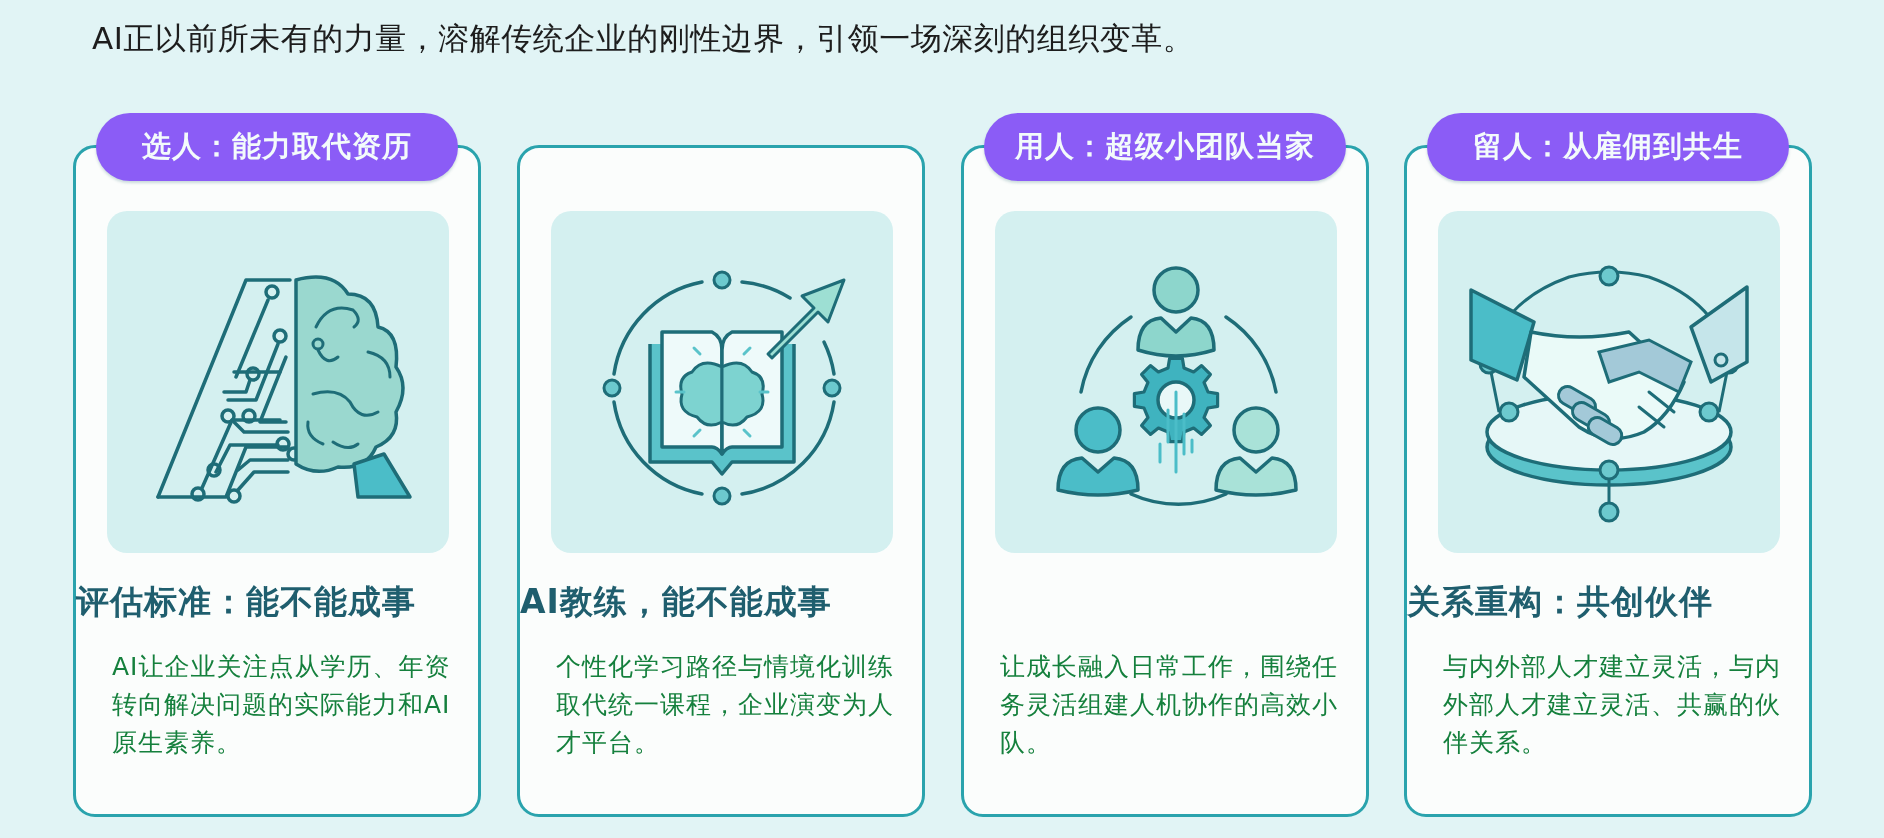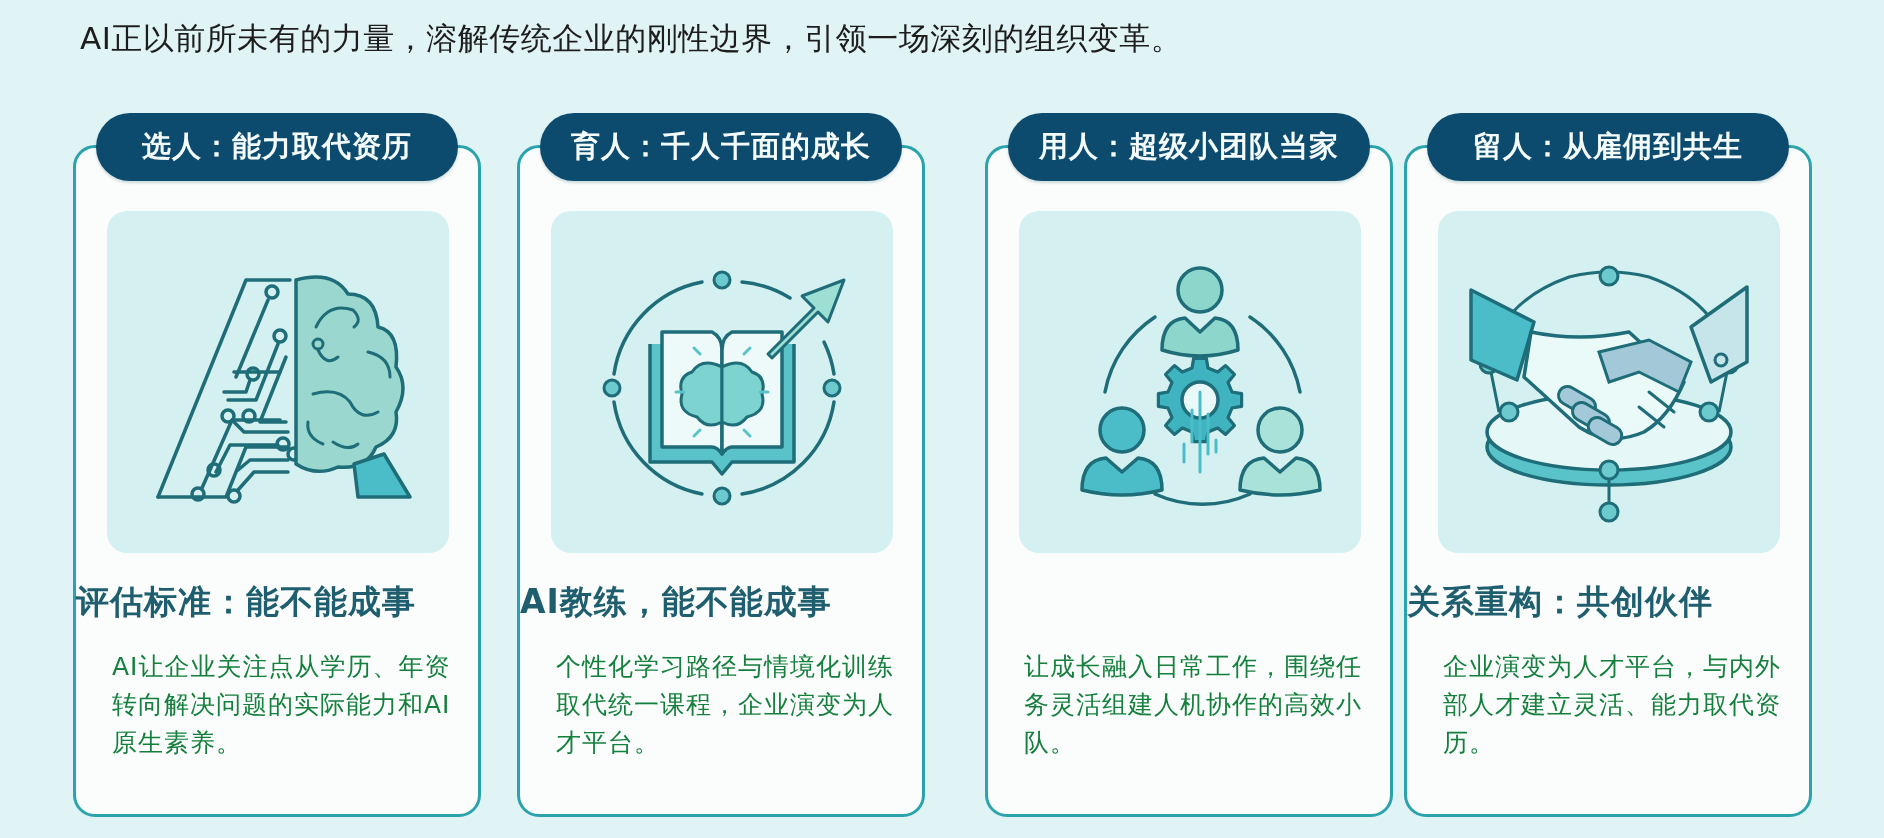--- a/index.html
+++ b/index.html
@@ -4,21 +4,21 @@
 <style>
   * { box-sizing: border-box; margin: 0; padding: 0; }
   html, body { width: 1884px; height: 838px; overflow: hidden; }
   body {
     background: #e1f4f5;
     font-family: "DejaVu Sans", "Liberation Sans", sans-serif;
     position: relative;
   }
   .headline {
     position: absolute;
-    left: 80px; top: 18px;
+    left: 92px; top: 18px;
     font-size: 31px;
     color: #1d1d1d;
     letter-spacing: 0.5px;
     white-space: nowrap;
   }
   .card {
     position: absolute;
     top: 145px;
     width: 408px;
     height: 672px;
@@ -26,21 +26,21 @@
     border: 3px solid #2aa3ad;
     border-radius: 22px;
   }
   .pill {
     position: absolute;
     top: -35px;
     left: 50%;
     transform: translateX(-50%);
     width: 362px;
     height: 68px;
-    background: #0c4a6e;
+    background: #8b5cf6;
     border-radius: 34px;
     color: #f3fbfb;
     font-size: 29px;
     font-weight: bold;
     display: flex;
     align-items: center;
     justify-content: center;
     letter-spacing: 1px;
     box-shadow: 0 2px 3px rgba(0,80,90,0.2);
     white-space: nowrap;
@@ -127,21 +127,20 @@
       </g>
 
       <path d="M226 232 L256 222 L282 265 L230 265 Z" fill="#4bbdc8" stroke="#1e6d78" stroke-width="3.5" stroke-linejoin="round"></path>
     </svg>
   </div>
   <div class="card-heading">评估标准：能不能成事</div>
   <div class="card-body">AI让企业关注点从学历、年资转向解决问题的实际能力和AI原生素养。</div>
 </div>
 
 <div class="card" style="left:517px;">
-  <div class="pill">育人：千人千面的成长</div>
   <div class="icon-box">
     <svg viewBox="0 0 300 300">
       <g fill="none" stroke="#1e6d78" stroke-width="3.5" stroke-linecap="round">
         <path d="M130 50 A110 110 0 0 0 42 142"></path>
         <path d="M170 50 A110 110 0 0 1 218 66"></path>
         <path d="M252 110 A110 110 0 0 1 262 142"></path>
         <path d="M42 170 A110 110 0 0 0 130 262"></path>
         <path d="M170 262 A110 110 0 0 0 262 170"></path>
       </g>
       <g fill="#6cc9ce" stroke="#1e6d78" stroke-width="3">
@@ -168,21 +167,21 @@
         <line x1="172" y1="198" x2="178" y2="204"></line>
       </g>
 
       <path d="M196 122 L242 76 L230 64 L272 48 L256 90 L246 80 L200 126 Z" fill="#9ddfd3" stroke="#1e6d78" stroke-width="3" stroke-linejoin="round"></path>
     </svg>
   </div>
   <div class="card-heading">AI教练，能不能成事</div>
   <div class="card-body">个性化学习路径与情境化训练取代统一课程，企业演变为人才平台。</div>
 </div>
 
-<div class="card" style="left:961px;margin-left:24px;">
+<div class="card" style="left:961px;">
   <div class="pill">用人：超级小团队当家</div>
   <div class="icon-box">
     <svg viewBox="0 0 300 300">
       <g fill="none" stroke="#1e6d78" stroke-width="3.5" stroke-linecap="round">
         <path d="M115 85 A115 115 0 0 0 65 160"></path>
         <path d="M210 85 A115 115 0 0 1 260 160"></path>
         <path d="M115 262 A115 115 0 0 0 210 262"></path>
       </g>
 
       <circle cx="160" cy="58" r="22" fill="#8dd6cc" stroke="#1e6d78" stroke-width="3.5"></circle>
@@ -243,14 +242,14 @@
         <rect x="128" y="190" width="36" height="18" rx="9" transform="rotate(30 146 199)"></rect>
         <path d="M140 120 L190 108 L232 130 L220 160 L180 140 L150 150 Z"></path>
       </g>
       <g stroke="#1e6d78" stroke-width="3" stroke-linecap="round" fill="none">
         <line x1="190" y1="160" x2="215" y2="180"></line>
         <line x1="180" y1="175" x2="205" y2="195"></line>
       </g>
     </svg>
   </div>
   <div class="card-heading">关系重构：共创伙伴</div>
-  <div class="card-body">企业演变为人才平台，与内外部人才建立灵活、能力取代资历。</div>
+  <div class="card-body">与内外部人才建立灵活，与内外部人才建立灵活、共赢的伙伴关系。</div>
 </div>
 
 </body></html>

